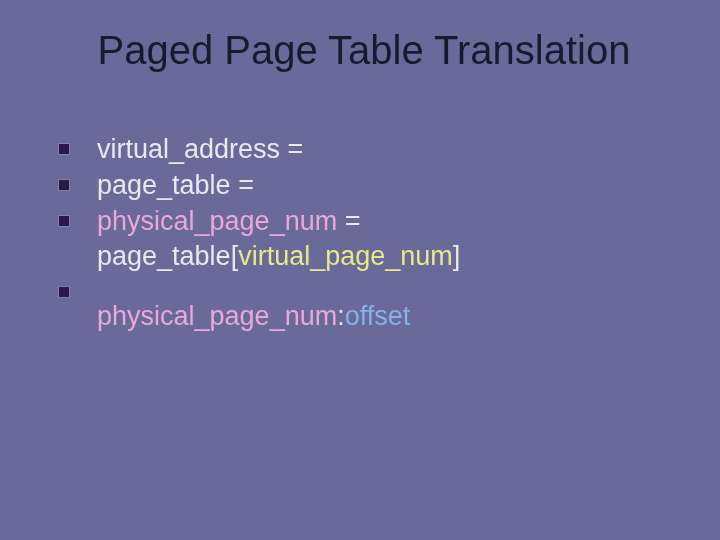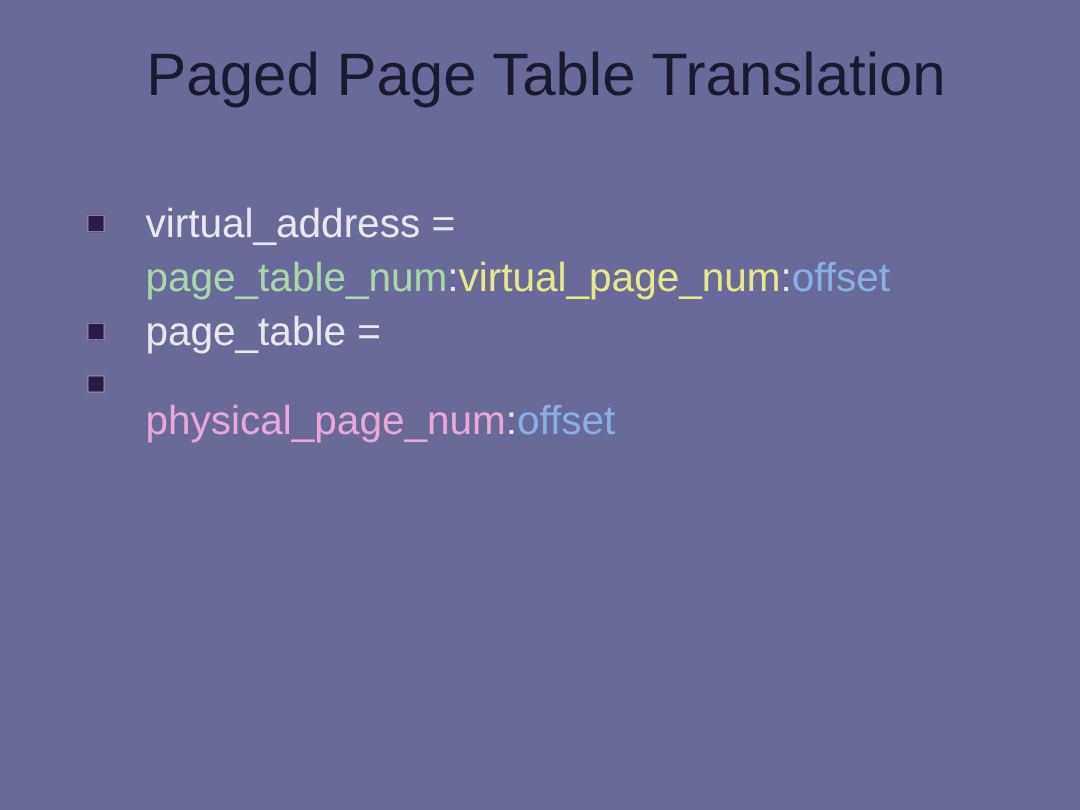--- a/index.html
+++ b/index.html
@@ -57,32 +57,38 @@
 
 <div class="slide">
   <h1 class="title">Paged Page Table Translation</h1>
 
   <div class="content">
 
     <div class="bullet-row">
       <div class="bullet"></div>
       <div class="line">virtual_address = </div>
     </div>
-    <div class="bullet-row">
-      <div style="width:22px;flex-shrink:0"></div>
-      <div class="line">
-        <span></span><span class="hl-green">page_table_num</span><span>:</span><span class="hl-yellow">virtual_page_num</span><span>:</span><span class="hl-blue">offset</span><span></span>
-      </div>
-    </div>
 
     <div class="bullet-row">
       <div class="bullet"></div>
       <div class="line">page_table = </div>
     </div>
 
+    <div class="bullet-row">
+      <div class="bullet"></div>
+      <div class="line">
+        <span class="hl-pink">physical_page_num</span><span> = </span>
+      </div>
+    </div>
+    <div class="bullet-row">
+      <div style="width:22px;flex-shrink:0"></div>
+      <div class="line">
+        <span>page_table[</span><span class="hl-yellow">virtual_page_num</span><span>]</span>
+      </div>
+    </div>
 
     <div class="bullet-row">
       <div class="bullet"></div>
     </div>
     <div class="bullet-row">
       <div style="width:22px;flex-shrink:0"></div>
       <div class="line">
         <span class="hl-pink">physical_page_num</span><span>:</span><span class="hl-blue">offset</span>
       </div>
     </div>

